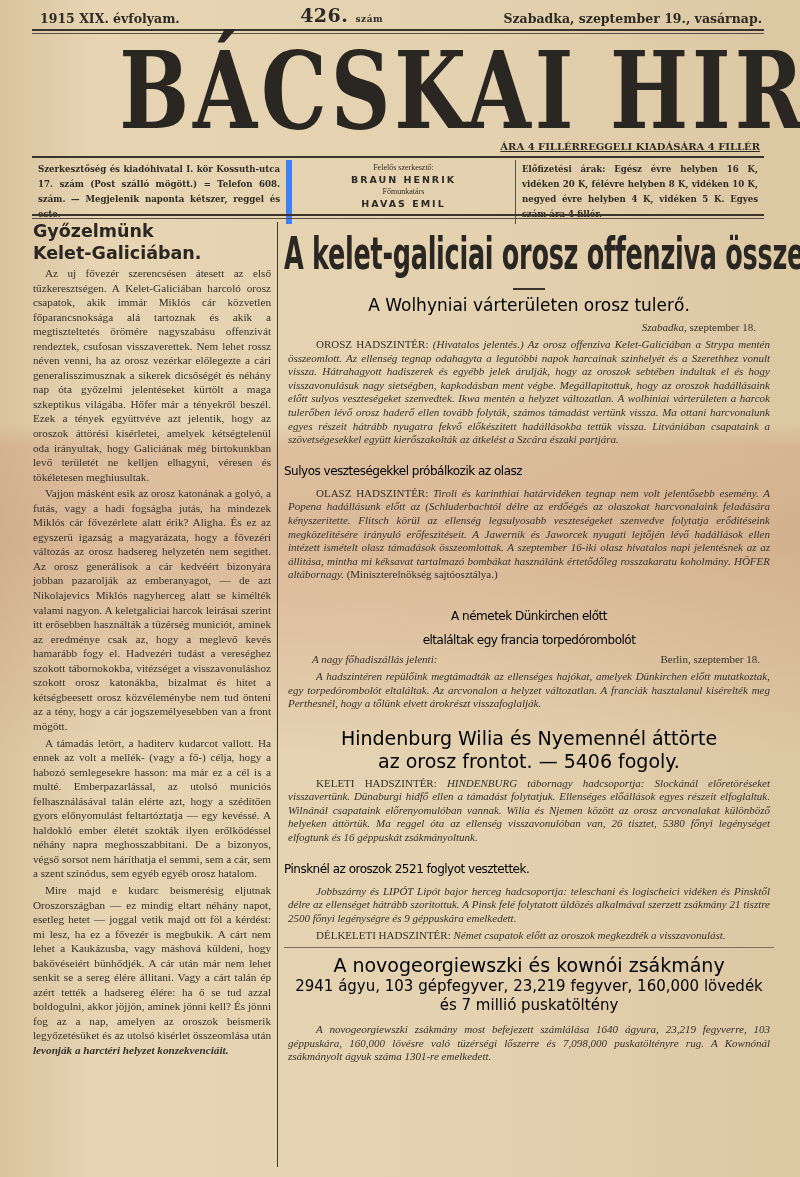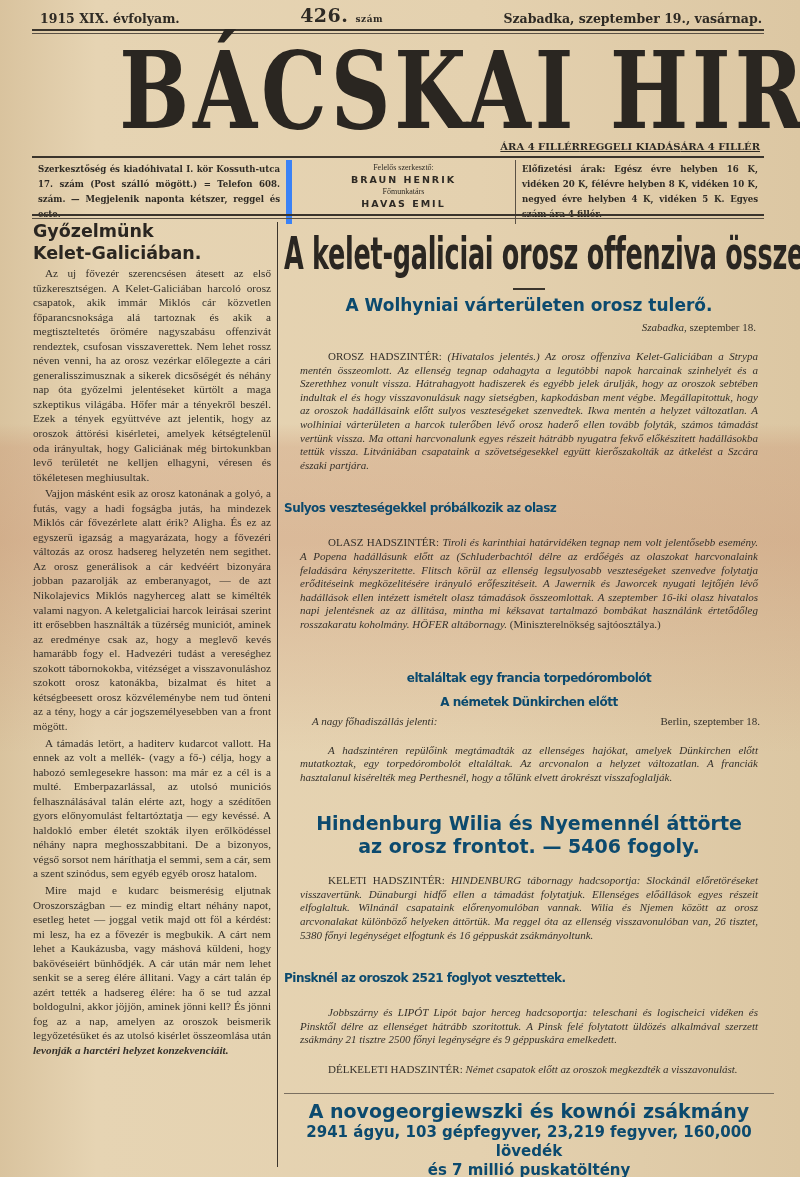--- a/index.html
+++ b/index.html
@@ -75,28 +75,28 @@
     color:#34302a;
   }
   .lead-head {
     font-family:"DejaVu Sans", sans-serif; font-weight:bold;
     font-size:44px; line-height:52px; white-space:nowrap;
     transform:scaleX(0.58); transform-origin:left center;
     width:850px; letter-spacing:-0.5px; color:#2a2621;
     margin-left:0;
   }
   .short-rule { width:32px; margin:8px auto 4px; border-top:2px solid #3a342c; }
-  .h-sub { font-family:"DejaVu Sans", sans-serif; font-weight:bold; text-align:center; color:#0c4a6e; }
+  .h-sub { font-family:"DejaVu Sans", sans-serif; font-weight:normal; text-align:center; color:#000000; }
   .h3 { font-size:17px; line-height:22px; }
   .h3b { font-size:19px; line-height:23px; }
   .h3c { font-size:12px; line-height:24px; letter-spacing:-0.5px; }
   .dateline { text-align:right; font-size:11px; line-height:14px; padding-right:18px; }
   .dateline em { font-style:italic; }
   .body-p {
-    font-size:11px; line-height:13.6px; text-align:justify; margin:16px;
+    font-size:11px; line-height:13.6px; text-align:justify; margin:4px;
     text-indent:28px; font-style:italic;
   }
   .body-p .rm { font-style:normal; }
   .split-line { display:flex; justify-content:space-between; font-size:11px; line-height:14px; padding:0 14px 0 28px; }
   .split-line .l { font-style:italic; }
   .gap4 { height:4px; } .gap8 { height:8px; } .gap12 { height:12px; } .gap18 { height:18px; }
   .thin-rule { border-top:1px solid #7a6f60; margin:4px 0 6px; }
 </style>
 </head>
 <body>
@@ -152,22 +152,22 @@
   <div class="h-sub h3">A Wolhyniai várterületen orosz tulerő.</div>
   <div class="gap4"></div>
   <div class="dateline"><em>Szabadka,</em> <span>szeptember 18.</span></div>
   <p class="body-p"><span class="rm">OROSZ HADSZINTÉR:</span> <span>(Hivatalos jelentés.) Az orosz offenziva Kelet-Galiciában a Strypa mentén összeomlott. Az ellenség tegnap odahagyta a legutóbbi napok harcainak szinhelyét és a Szerethhez vonult vissza. Hátrahagyott hadiszerek és egyébb jelek árulják, hogy az oroszok sebtében indultak el és hogy visszavonulásuk nagy sietségben, kapkodásban ment végbe. Megállapitottuk, hogy az oroszok hadállásaink előtt sulyos veszteségeket szenvedtek. Ikwa mentén a helyzet változatlan. A wolhiniai várterületen a harcok tulerőben lévő orosz haderő ellen tovább folyták, számos támadást vertünk vissza. Ma ottani harcvonalunk egyes részeit hátrább nyugatra fekvő előkészitett hadállásokba tettük vissza. Litvániában csapataink a szövetségesekkel együtt kierőszakolták az átkelést a Szcára északi partjára.</span></p>
 
   <div class="gap8"></div>
   <div class="h-sub h3c" style="text-align:left;">Sulyos veszteségekkel próbálkozik az olasz</div>
   <p class="body-p"><span class="rm">OLASZ HADSZINTÉR:</span> <span>Tiroli és karinthiai határvidéken tegnap nem volt jelentősebb esemény. A Popena hadállásunk előtt az (Schluderbachtól délre az erdőégés az olaszokat harcvonalaink feladására kényszeritette. Flitsch körül az ellenség legsulyosabb veszteségeket szenvedve folytatja erőditéseink megközelitésére irányuló erőfeszitéseit. A Jawernik és Jaworcek nyugati lejtőjén lévő hadállások ellen intézett ismételt olasz támadások összeomlottak. A szeptember 16-iki olasz hivatalos napi jelentésnek az az állitása, mintha mi kéksavat tartalmazó bombákat használánk értetődőleg rosszakaratu koholmány. HÖFER altábornagy.</span> <span class="rm">(Miniszterelnökség sajtóosztálya.)</span></p>
 
   <div class="gap18"></div>
+  <div class="h-sub h3c">A németek Dünkirchen előtt</div>
   <div class="h-sub h3c">eltaláltak egy francia torpedórombolót</div>
-  <div class="h-sub h3c">A németek Dünkirchen előtt</div>
   <div class="split-line">
     <span class="l">A nagy főhadiszállás jelenti:</span>
     <span>Berlin, szeptember 18.</span>
   </div>
   <p class="body-p">A hadszintéren repülőink megtámadták az ellenséges hajókat, amelyek Dünkirchen előtt mutatkoztak, egy torpedórombolót eltaláltak. Az arcvonalon a helyzet változatlan. A franciák hasztalanul kisérelték meg Perthesnél, hogy a tőlünk elvett árokrészt visszafoglalják.</p>
 
   <div class="gap12"></div>
   <div class="h-sub h3b">Hindenburg Wilia és Nyemennél áttörte</div>
   <div class="h-sub h3b">az orosz frontot. — 5406 fogoly.</div>
   <p class="body-p"><span class="rm">KELETI HADSZINTÉR:</span> <span>HINDENBURG tábornagy hadcsoportja: Slockánál előretöréseket visszavertünk. Dünaburgi hidfő ellen a támadást folytatjuk. Ellenséges előállások egyes részeit elfoglaltuk. Wilnánál csapataink előrenyomulóban vannak. Wilia és Njemen között az orosz arcvonalakat különböző helyeken áttörtük. Ma reggel óta az ellenség visszavonulóban van, 26 tisztet, 5380 főnyi legénységet elfogtunk és 16 géppuskát zsákmányoltunk.</span></p>

